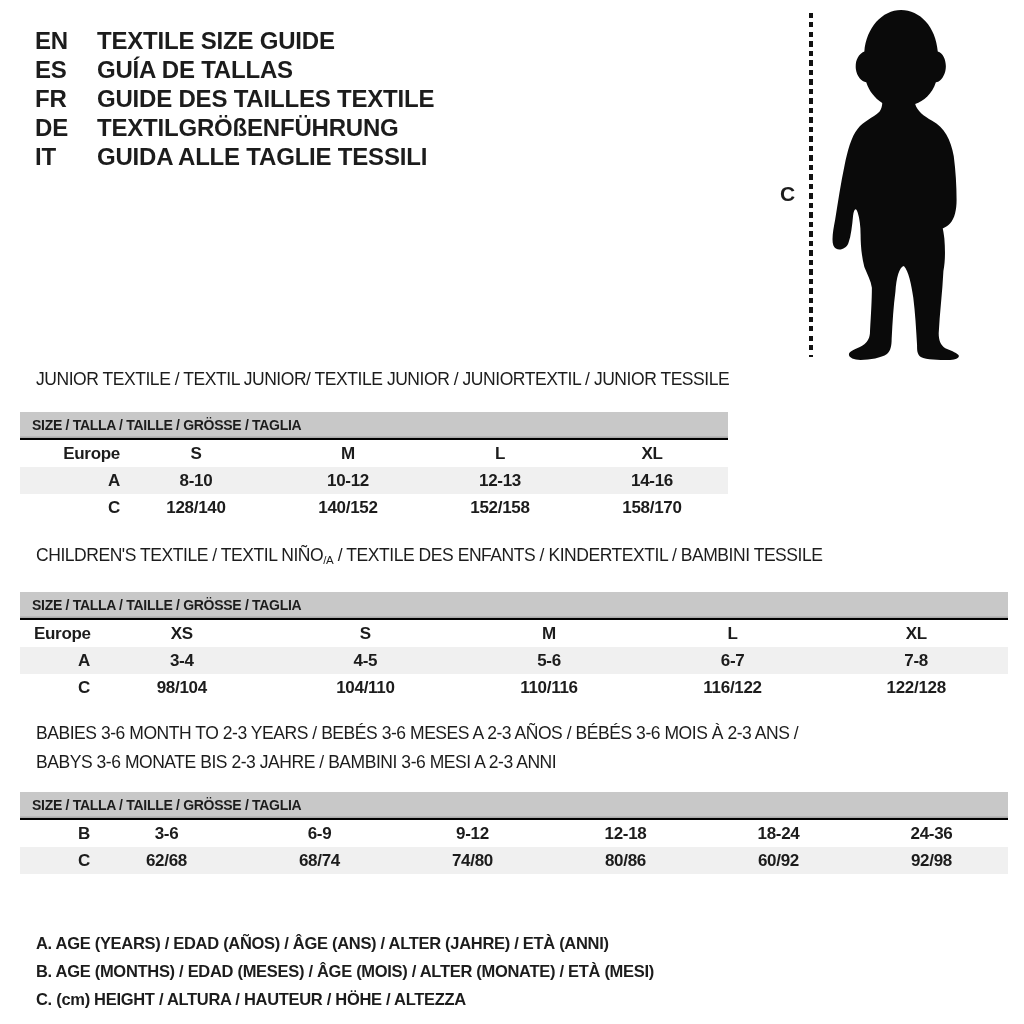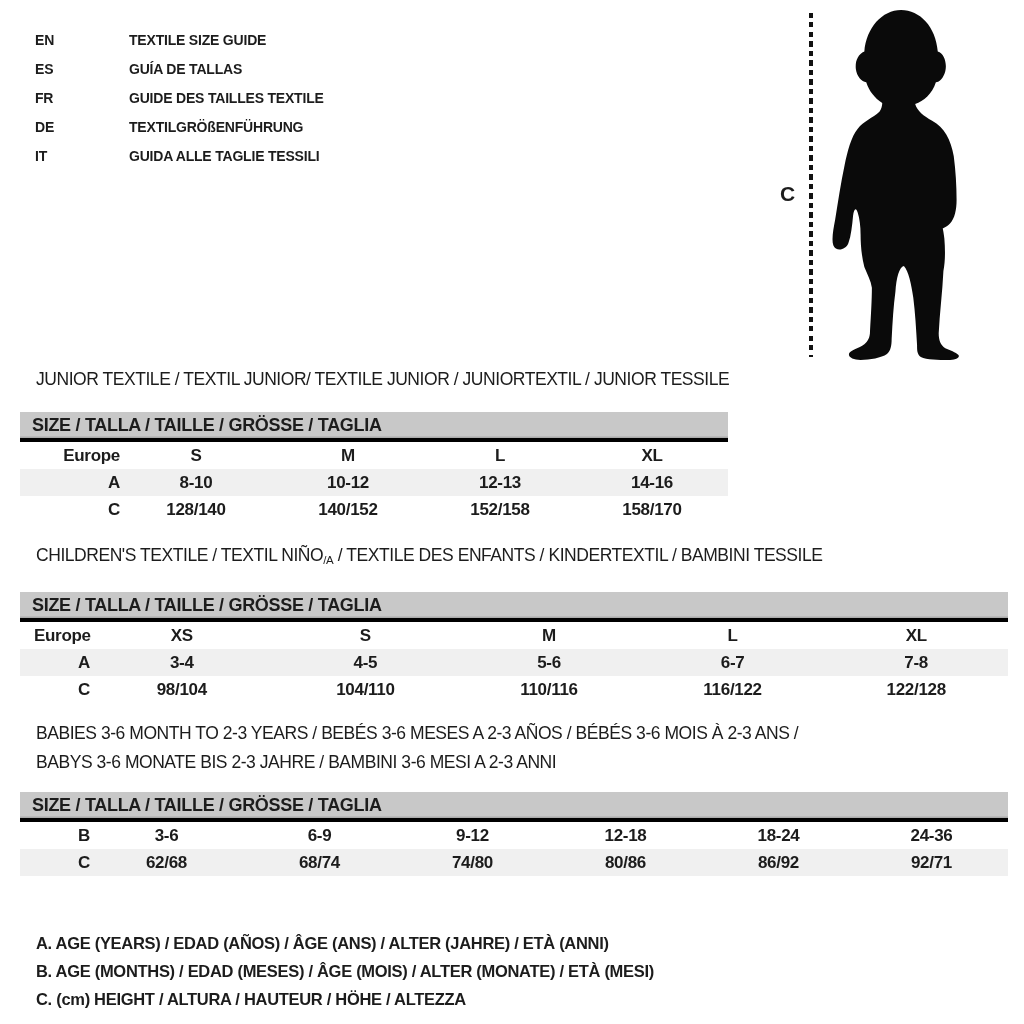--- a/index.html
+++ b/index.html
@@ -9,24 +9,24 @@
     background: #ffffff;
     color: #1c1c1c;
     font-family: "Liberation Sans", "DejaVu Sans", sans-serif;
     position: relative;
     overflow: hidden;
     -webkit-font-smoothing: antialiased;
   }
   .abs { position: absolute; }
 
   
-  .lang-list { left: 35px; top: 26px; font-size: 14px; font-weight: 700; letter-spacing: -0.2px; }
+  .lang-list { left: 35px; top: 26px; font-size: 24px; font-weight: 700; letter-spacing: -0.2px; }
   .lang-row { display: flex; height: 29px; line-height: 29px; }
   .lang-code { width: 62px; }
-  .lang-label { white-space: nowrap; margin-left: 32px; }
+  .lang-label { white-space: nowrap; }
 
   
   .figure { left: 752px; top: 0; width: 266px; height: 368px; }
   .height-label { position: absolute; left: 28px; top: 182px; font-size: 21px; font-weight: 700; }
   .dotted-line {
     position: absolute; left: 57px; top: 13px;
     width: 3.5px; height: 344px;
     background: repeating-linear-gradient(180deg, #121212 0px, #121212 5px, transparent 5px, transparent 9.5px);
   }
   .silhouette-svg { position: absolute; left: 70px; top: 8px; }
@@ -42,22 +42,22 @@
 
   
   .size-table {
     position: absolute; left: 20px;
     border-collapse: collapse; table-layout: fixed;
     font-size: 17px; font-weight: 700; letter-spacing: -0.3px;
   }
   .size-table th {
     background: #c8c8c8;
     text-align: left; padding: 0 0 0 12px;
-    height: 26px; font-size: 18px; font-weight: 700;
-    border-bottom: 4px solid #000000;
+    height: 26px; font-size: 14px; font-weight: 700;
+    border-bottom: 2px solid #000000;
     box-shadow: inset 0 -1.5px 0 #aaaaaa;
     white-space: nowrap;
   }
   .size-table td { height: 27px; padding: 0; text-align: center; white-space: nowrap; }
   .size-table td.rowlabel { text-align: right; padding-left: 14px; }
   .size-table tr.alt td { background: #f0f0f0; }
 
   #junior-table   { top: 412px; width: 708px; }
   #children-table { top: 592px; width: 988px; }
   #babies-table   { top: 792px; width: 988px; }
@@ -263,22 +263,22 @@
       <td>12-18</td>
       <td>18-24</td>
       <td>24-36</td>
     </tr>
     <tr class="alt">
       <td class="rowlabel">C</td>
       <td>62/68</td>
       <td>68/74</td>
       <td>74/80</td>
       <td>80/86</td>
-      <td>86/92</td>
-      <td>92/71</td>
+      <td>60/92</td>
+      <td>92/98</td>
     </tr>
   </tbody>
 </table>
 
 <div class="abs notes">
   <div class="note-line">A. AGE (YEARS) / EDAD (AÑOS) / ÂGE (ANS) / ALTER (JAHRE) / ETÀ (ANNI)</div>
   <div class="note-line">B. AGE (MONTHS) / EDAD (MESES) / ÂGE (MOIS) / ALTER (MONATE) / ETÀ (MESI)</div>
   <div class="note-line">C. (cm) HEIGHT / ALTURA / HAUTEUR / HÖHE / ALTEZZA</div>
 </div>
 

